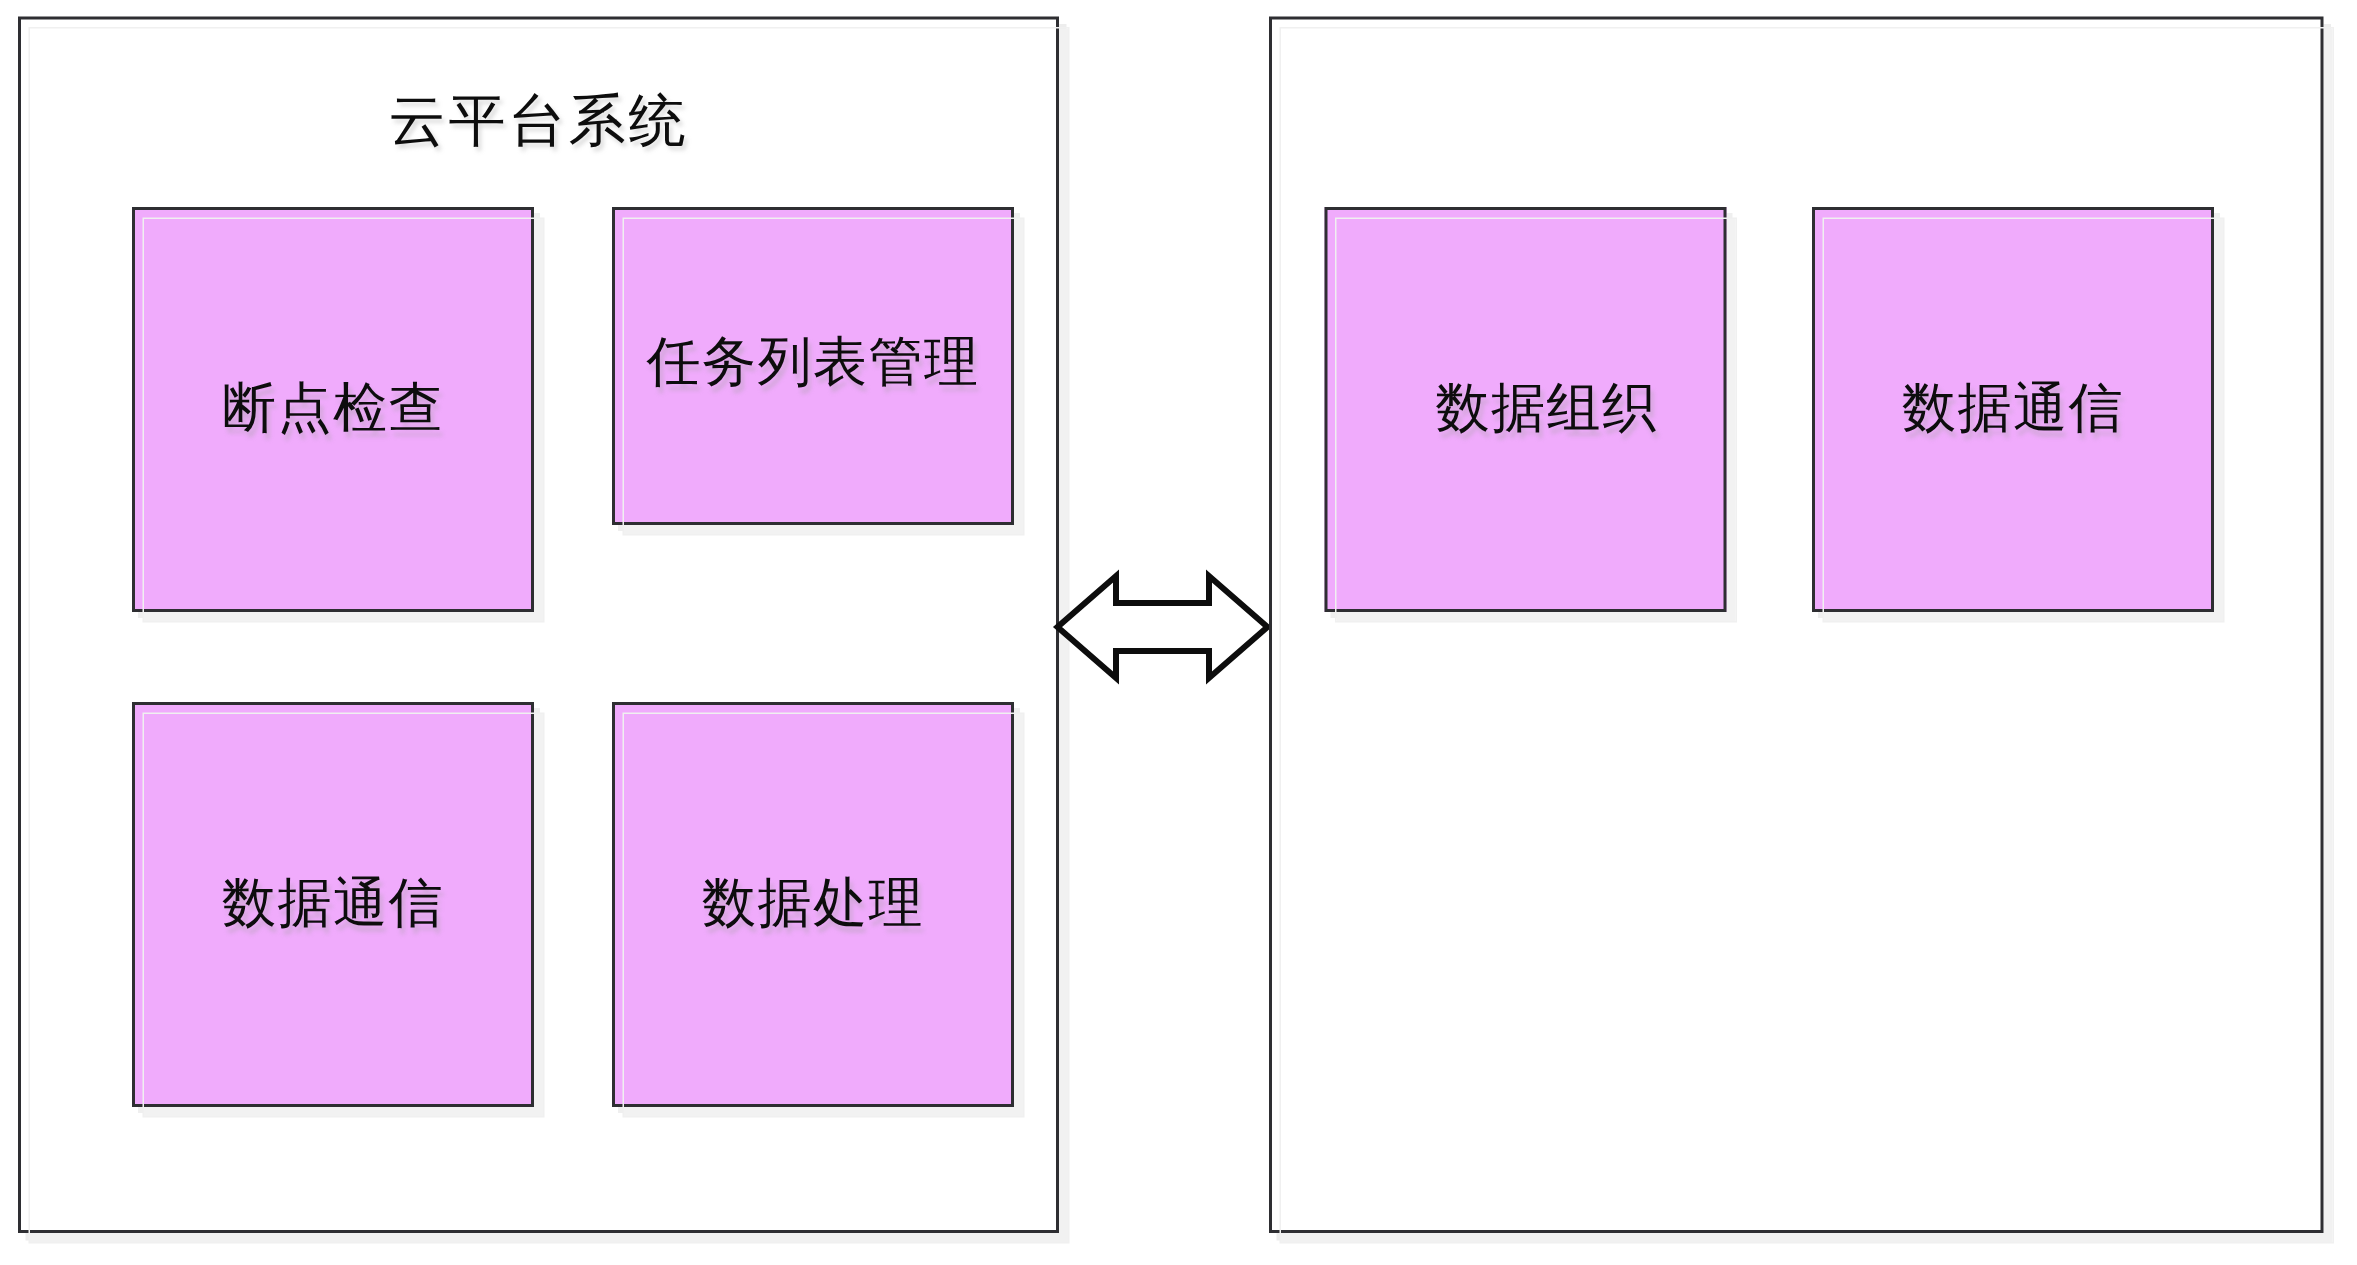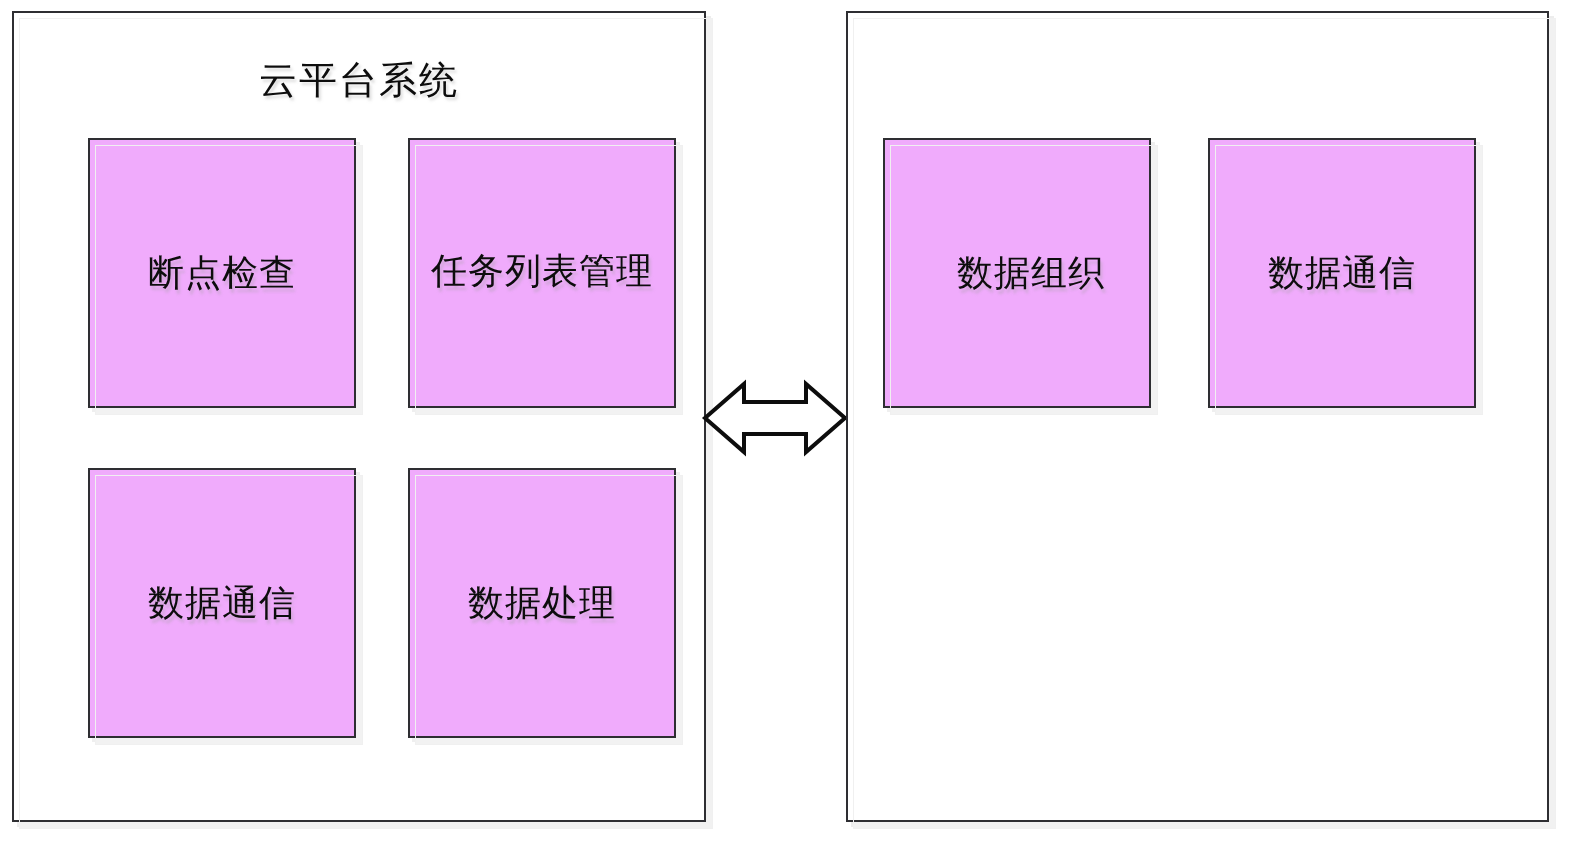--- a/index.html
+++ b/index.html
@@ -82,21 +82,21 @@
     line-height: 1.22;
     color: #0d0d0d;
     text-align: center;
     letter-spacing: 1px;
     padding: 0 6px;
     text-shadow: 2px 4px 3px rgba(160,160,160,0.40);
   }
 
   
   #mod-l0 { left: 74px;  top: 125px; width: 268px; height: 270px; }
-  #mod-l1 { left: 394px; top: 125px; width: 268px; height: 270px; }
+  #mod-l1 { left: 394px; top: 125px; width: 268px; height: 212px; }
   #mod-l2 { left: 74px;  top: 455px; width: 268px; height: 270px; }
   #mod-l3 { left: 394px; top: 455px; width: 268px; height: 270px; align-items: center; }
 
   
   #mod-r0 { left: 35px;  top: 125px; width: 268px; height: 270px; padding-left: 28px; }
   #mod-r1 { left: 360px; top: 125px; width: 268px; height: 270px; }
 
   
   #mod-l1 .module-label { margin-top: -4px; }
 

